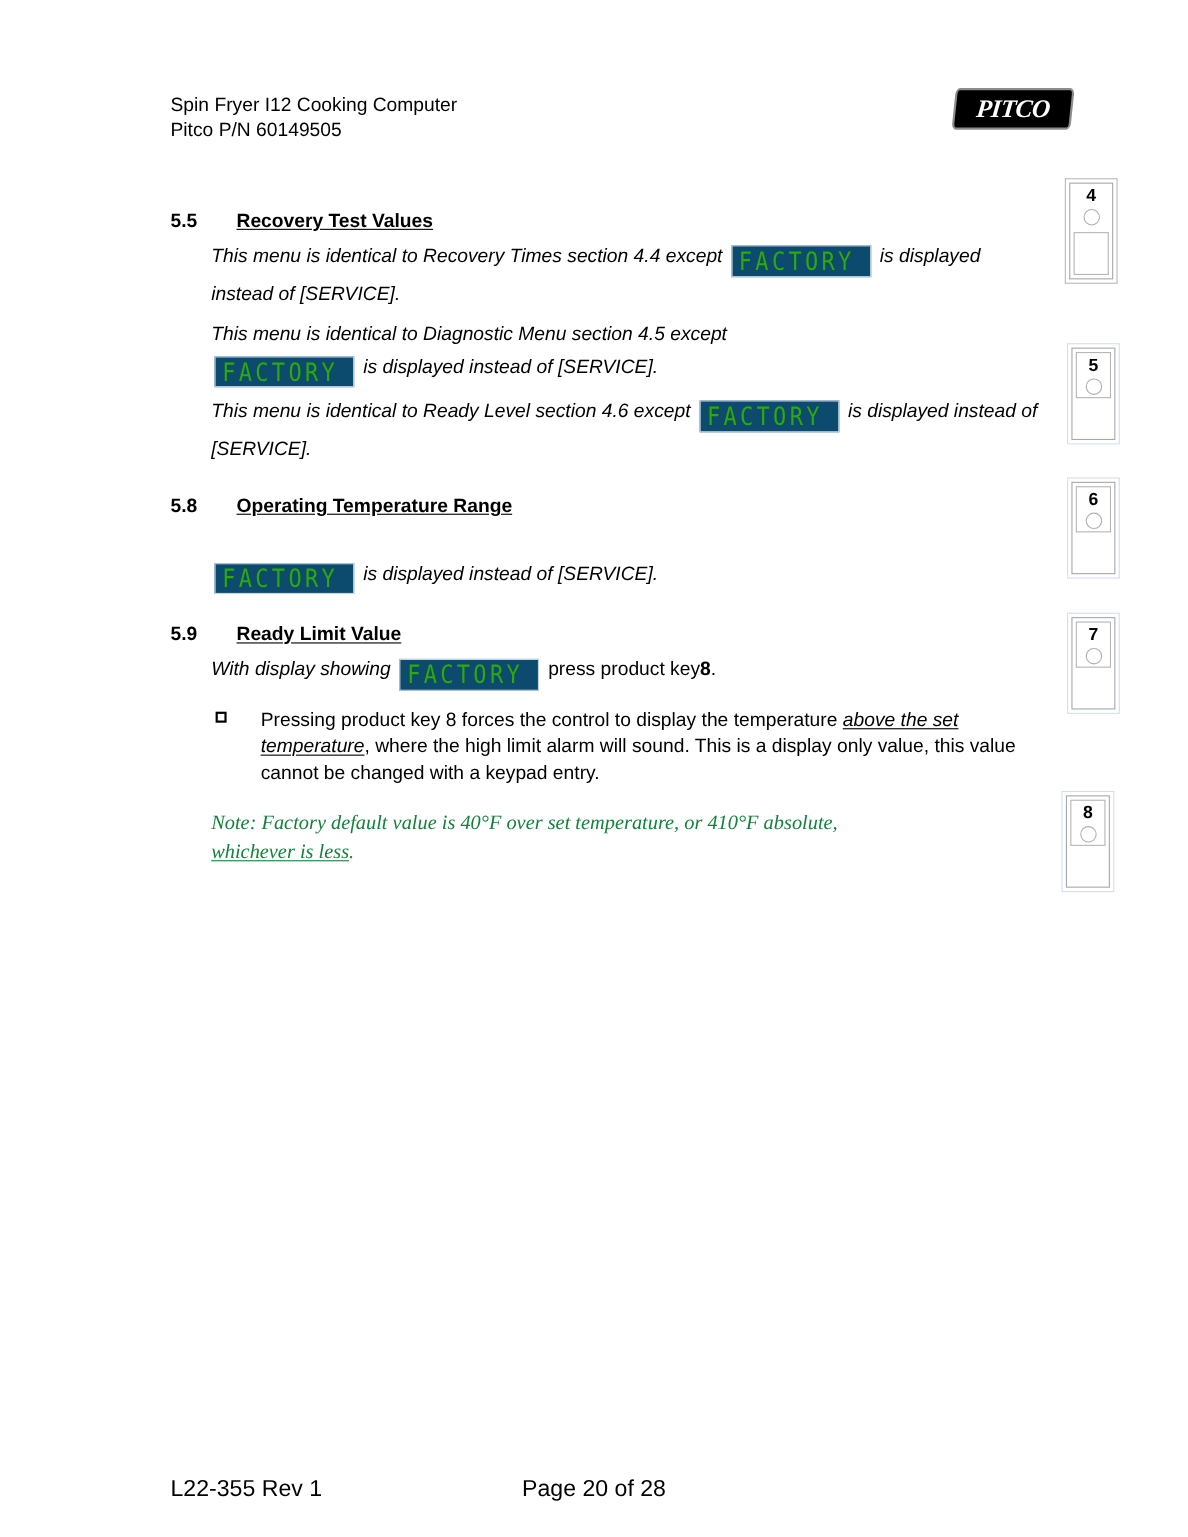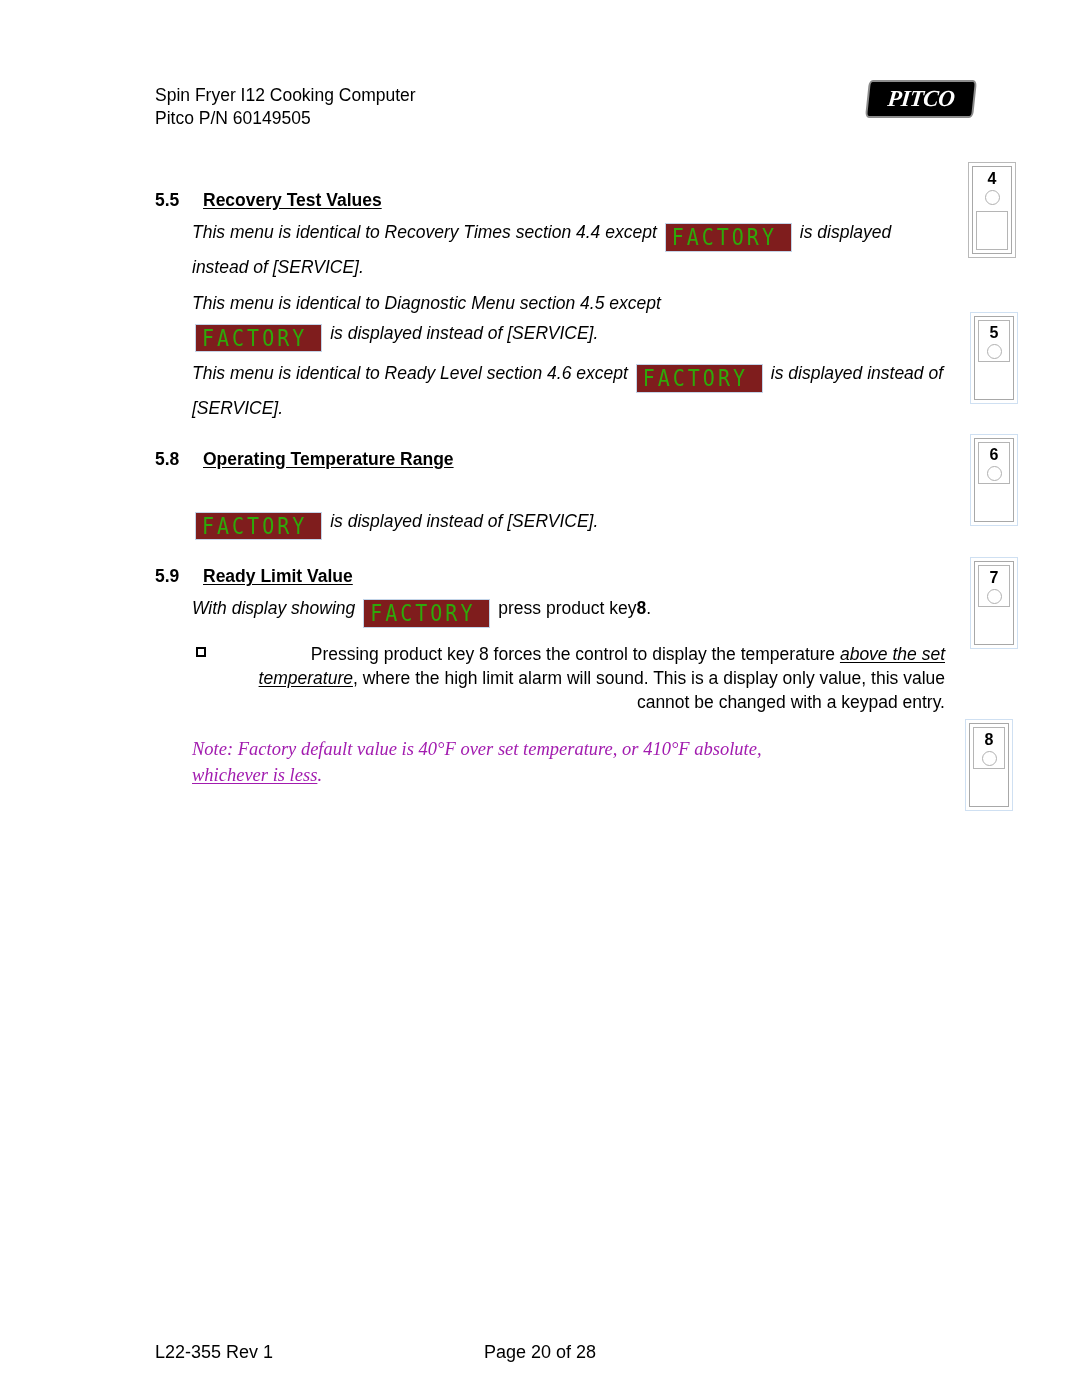--- a/index.html
+++ b/index.html
@@ -79,20 +79,21 @@
     width: 790px;
   }
 
   .sec-head {
     display: flex;
     align-items: baseline;
     font-size: 17.5px;
     font-weight: bold;
     margin-top: 26px;
     margin-bottom: 4px;
+    gap: 12px;
   }
   .sec-head .num {
     width: 48px;
     flex: 0 0 48px;
   }
   .sec-head .title {
     text-decoration: underline;
     text-underline-offset: 2px;
   }
 
@@ -110,21 +111,21 @@
     font-style: italic;
     text-decoration: underline;
     text-underline-offset: 2px;
   }
 
   
   .led {
     display: inline-block;
     vertical-align: -6px;
     border: 1px solid #c3d4e8;
-    background: #7f1d1d;
+    background: #0c4a6e;
     padding: 3px 14px 3px 6px;
     margin: 0 3px;
     line-height: 1;
   }
   .led .seg {
     font-family: "DejaVu Sans Mono", monospace;
     font-style: normal;
     font-weight: normal;
     font-size: 20px;
     color: #2fa80a;
@@ -134,21 +135,20 @@
   }
 
   
   .bullet {
     position: relative;
     font-size: 17.5px;
     line-height: 24px;
     margin-left: 37px;
     padding-left: 45px;
     margin-top: 14px;
-    text-align: right;
   }
   .bullet .box-glyph {
     position: absolute;
     left: 4px;
     top: 5px;
     width: 10px;
     height: 10px;
     border: 2px solid #000;
     box-sizing: border-box;
   }
@@ -180,21 +180,21 @@
     justify-content: center;
     font-family: "Liberation Sans", sans-serif;
   }
 
   
   .note {
     font-family: "Liberation Serif", serif;
     font-style: italic;
     font-size: 18.5px;
     line-height: 26px;
-    color: #a21caf;
+    color: #15803d;
     margin-left: 37px;
     margin-top: 22px;
     max-width: 640px;
   }
   .note .ul { text-decoration: underline; text-underline-offset: 2px; }
 
   
   .keybox {
     position: absolute;
     box-sizing: border-box;
@@ -238,21 +238,21 @@
   
   .keybox.grey { border-color: #b9b9b9; }
 
   
   .footer {
     position: absolute;
     left: 0;
     top: 1318px;
     width: 1080px;
     height: 30px;
-    font-size: 18px;
+    font-size: 21px;
   }
   .footer .left {
     position: absolute;
     left: 155px;
     top: 0;
   }
   .footer .center {
     position: absolute;
     left: 0;
     top: 0;

